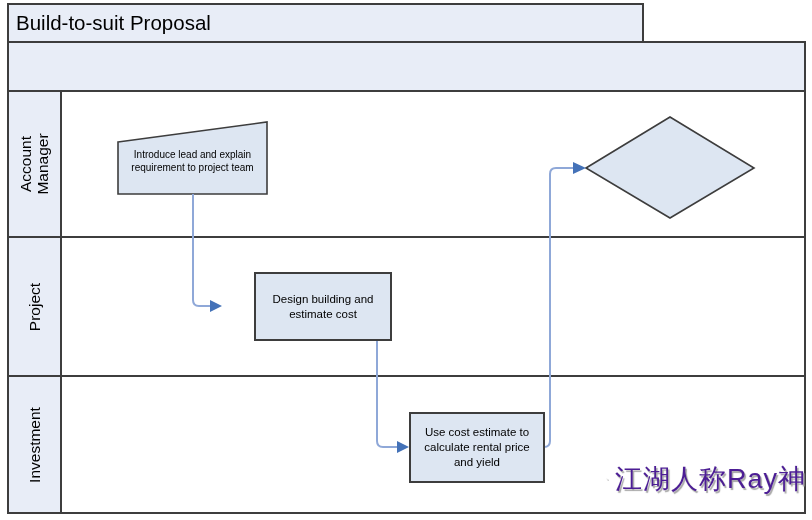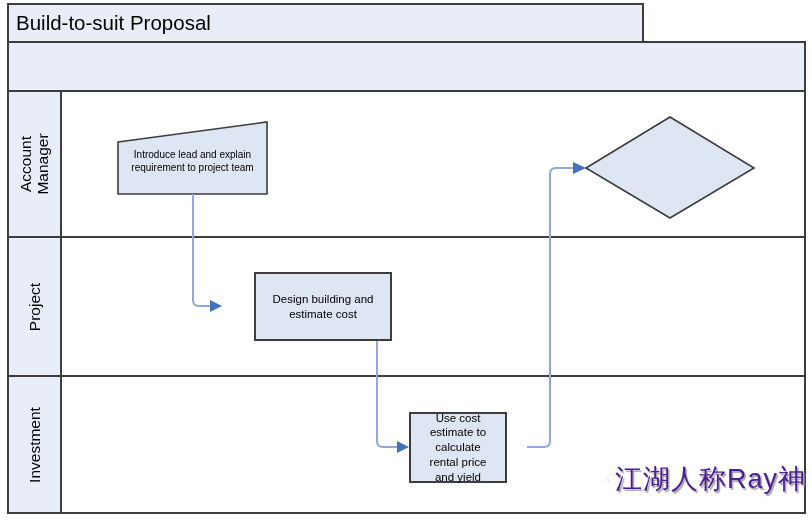--- a/index.html
+++ b/index.html
@@ -36,21 +36,21 @@
   .connector { fill:none; stroke:var(--connector-line); stroke-width:2; }
   .arrowhead { fill:var(--connector-arrow); stroke:none; }
   .node-text { position:absolute; box-sizing:border-box;
     display:flex; align-items:center; justify-content:center;
     text-align:center; font-size:10px; line-height:1.28; color:#000; }
   .process { position:absolute; box-sizing:border-box;
     background:var(--shape-fill); border:2px solid var(--border-dark);
     display:flex; align-items:center; justify-content:center;
     text-align:center; font-size:11.5px; line-height:1.28; color:#000; }
   #process-design { left:222px; top:272px; width:138px; height:69px; padding:0 9px;margin-left:32px; }
-  #process-rental { left:409px; top:412px; width:98px; height:71px; padding:12px 9px; }
+  #process-rental { left:409px; top:412px; width:136px; height:71px; padding:12px 9px; }
   #manual-input-text { left:118px; top:133px; width:149px; height:58px; padding:0 5px; }
   #decision-text { left:595px; top:133px; width:150px; height:70px; padding:0 14px; }
   #watermark { position:absolute; left:606px; top:455px; width:200px; height:48px;
     display:flex; align-items:center; gap:7px; }
   #watermark-text {
     font-size:27px; color:#4c1d95; letter-spacing:1px; white-space:nowrap;
     text-shadow:1.5px 1.5px 1px #a6a6a6, -0.5px -0.5px 0 #efefef; }
   #wechat-icon { filter:drop-shadow(1.2px 1.2px 0.6px #ababab); }
 </style>
 </head>

